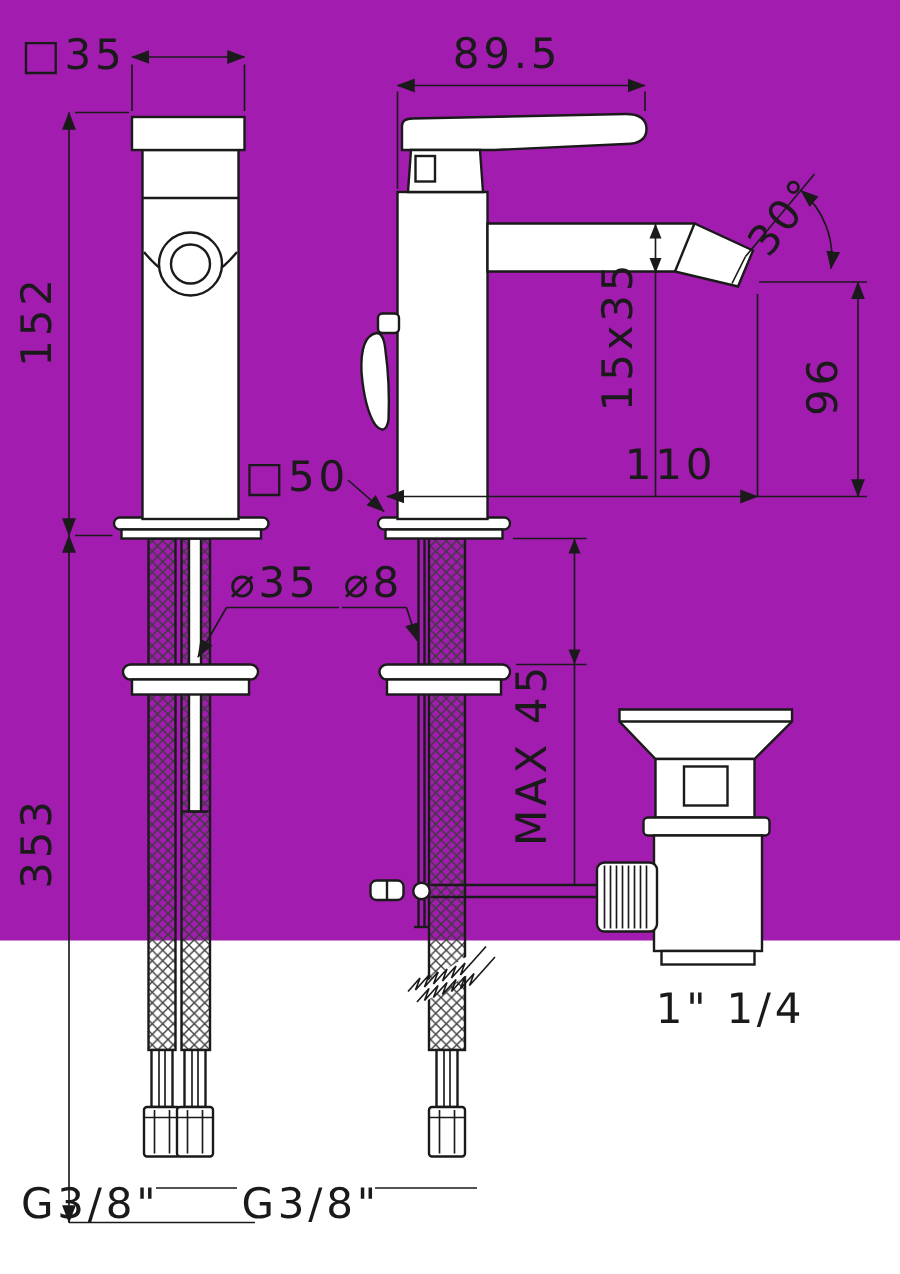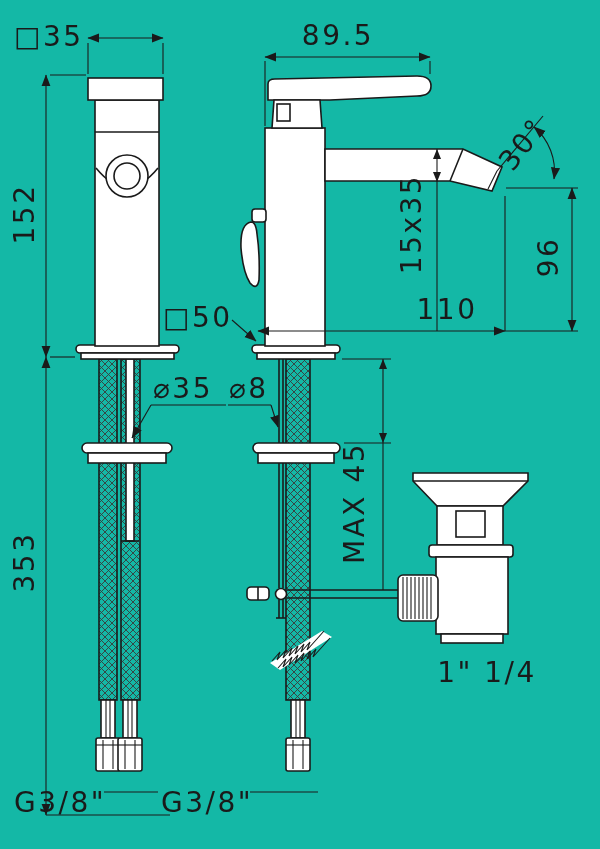--- a/index.html
+++ b/index.html
@@ -1,16 +1,16 @@
 <!DOCTYPE html>
 <html><head>
 <meta charset="utf-8">
 <style>
   html,body{margin:0;padding:0;background:#fff;width:600px;height:849px;overflow:hidden}
-  .page{position:relative;width:600px;height:849px;background:#14b8a6}
+  .page{position:relative;width:600px;height:627px;background:#a21caf}
   svg text{font-family:"DejaVu Sans","Liberation Sans",sans-serif;font-size:28px;letter-spacing:2.5px;fill:#1a1a1a}
   .ln{fill:none;stroke:#1a1a1a;stroke-width:1.6}
   .fw{fill:#fff;stroke:#1a1a1a;stroke-width:1.6}
   .dim{fill:none;stroke:#1a1a1a;stroke-width:1.1}
   .arr{fill:#1a1a1a;stroke:none}
   .braid{fill:url(#braid);stroke:#1a1a1a;stroke-width:1.6}
 </style>
 </head>
 <body>
 

